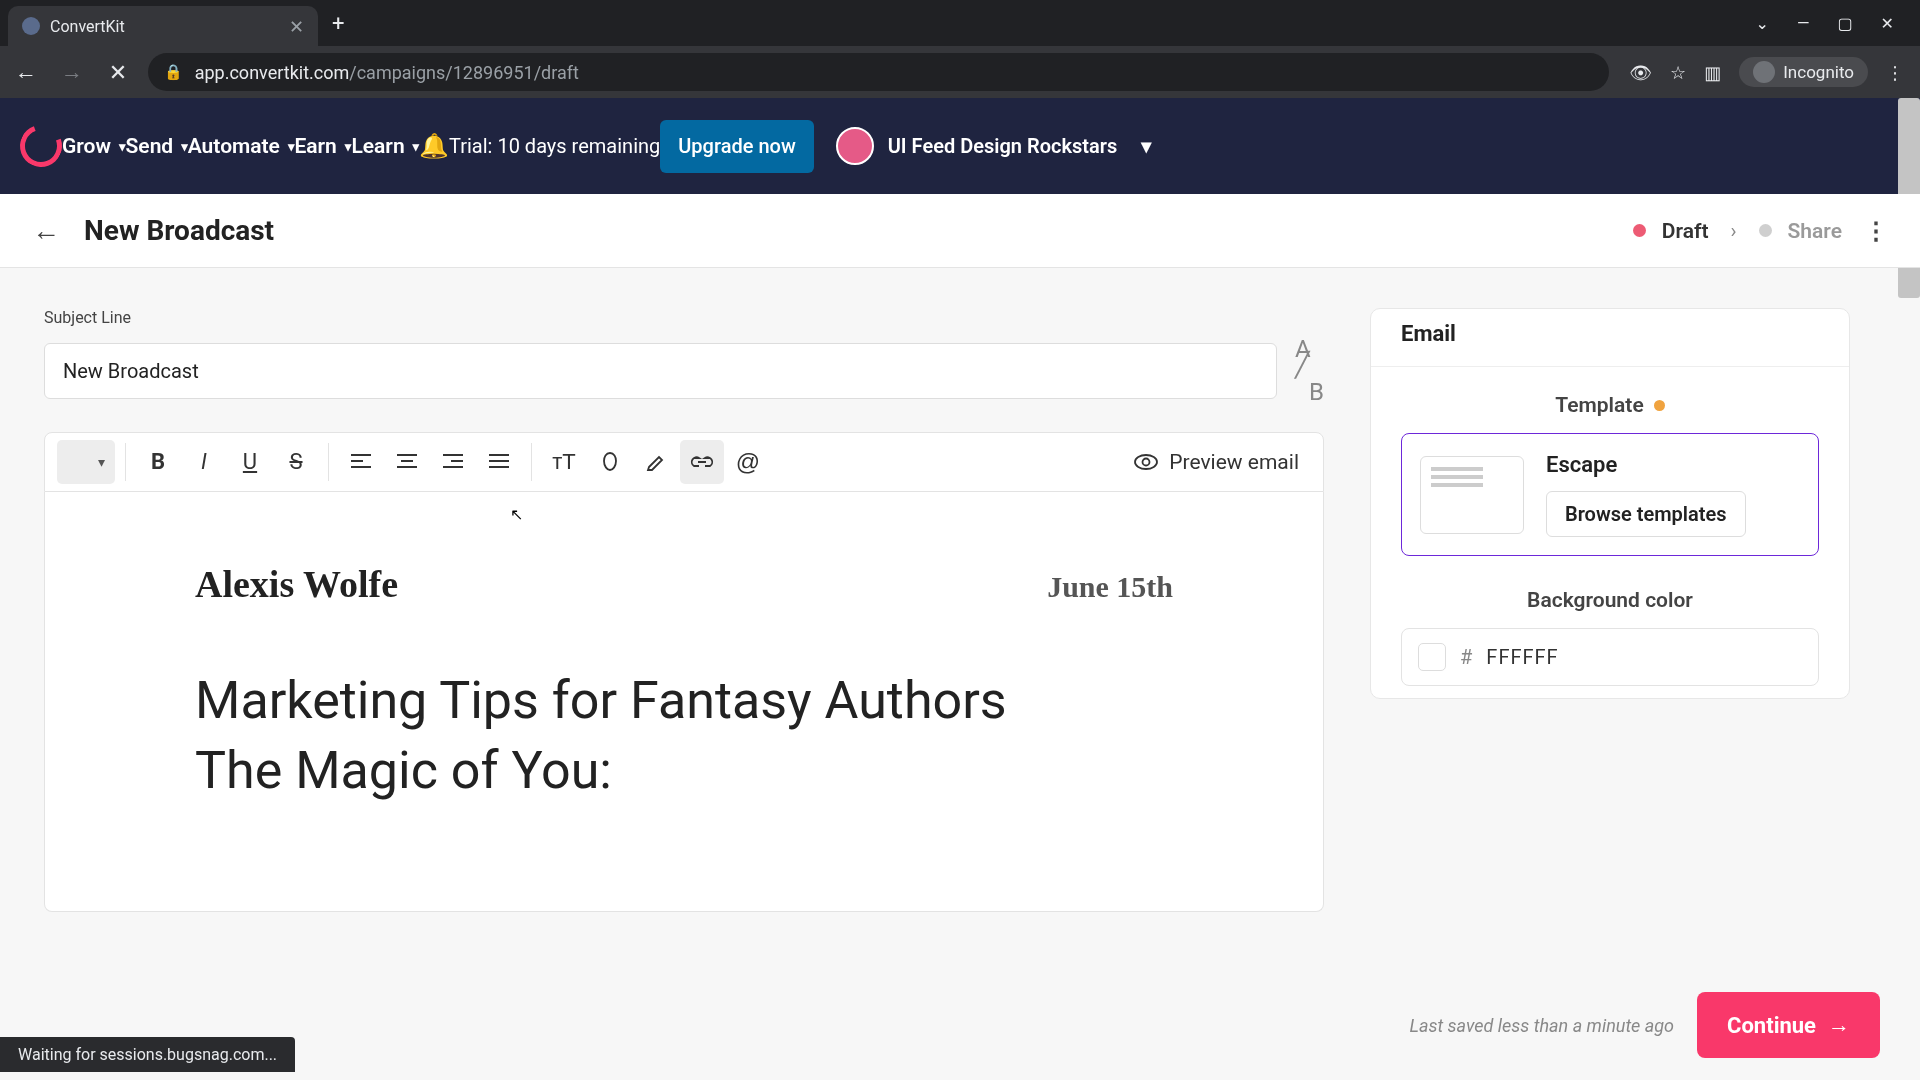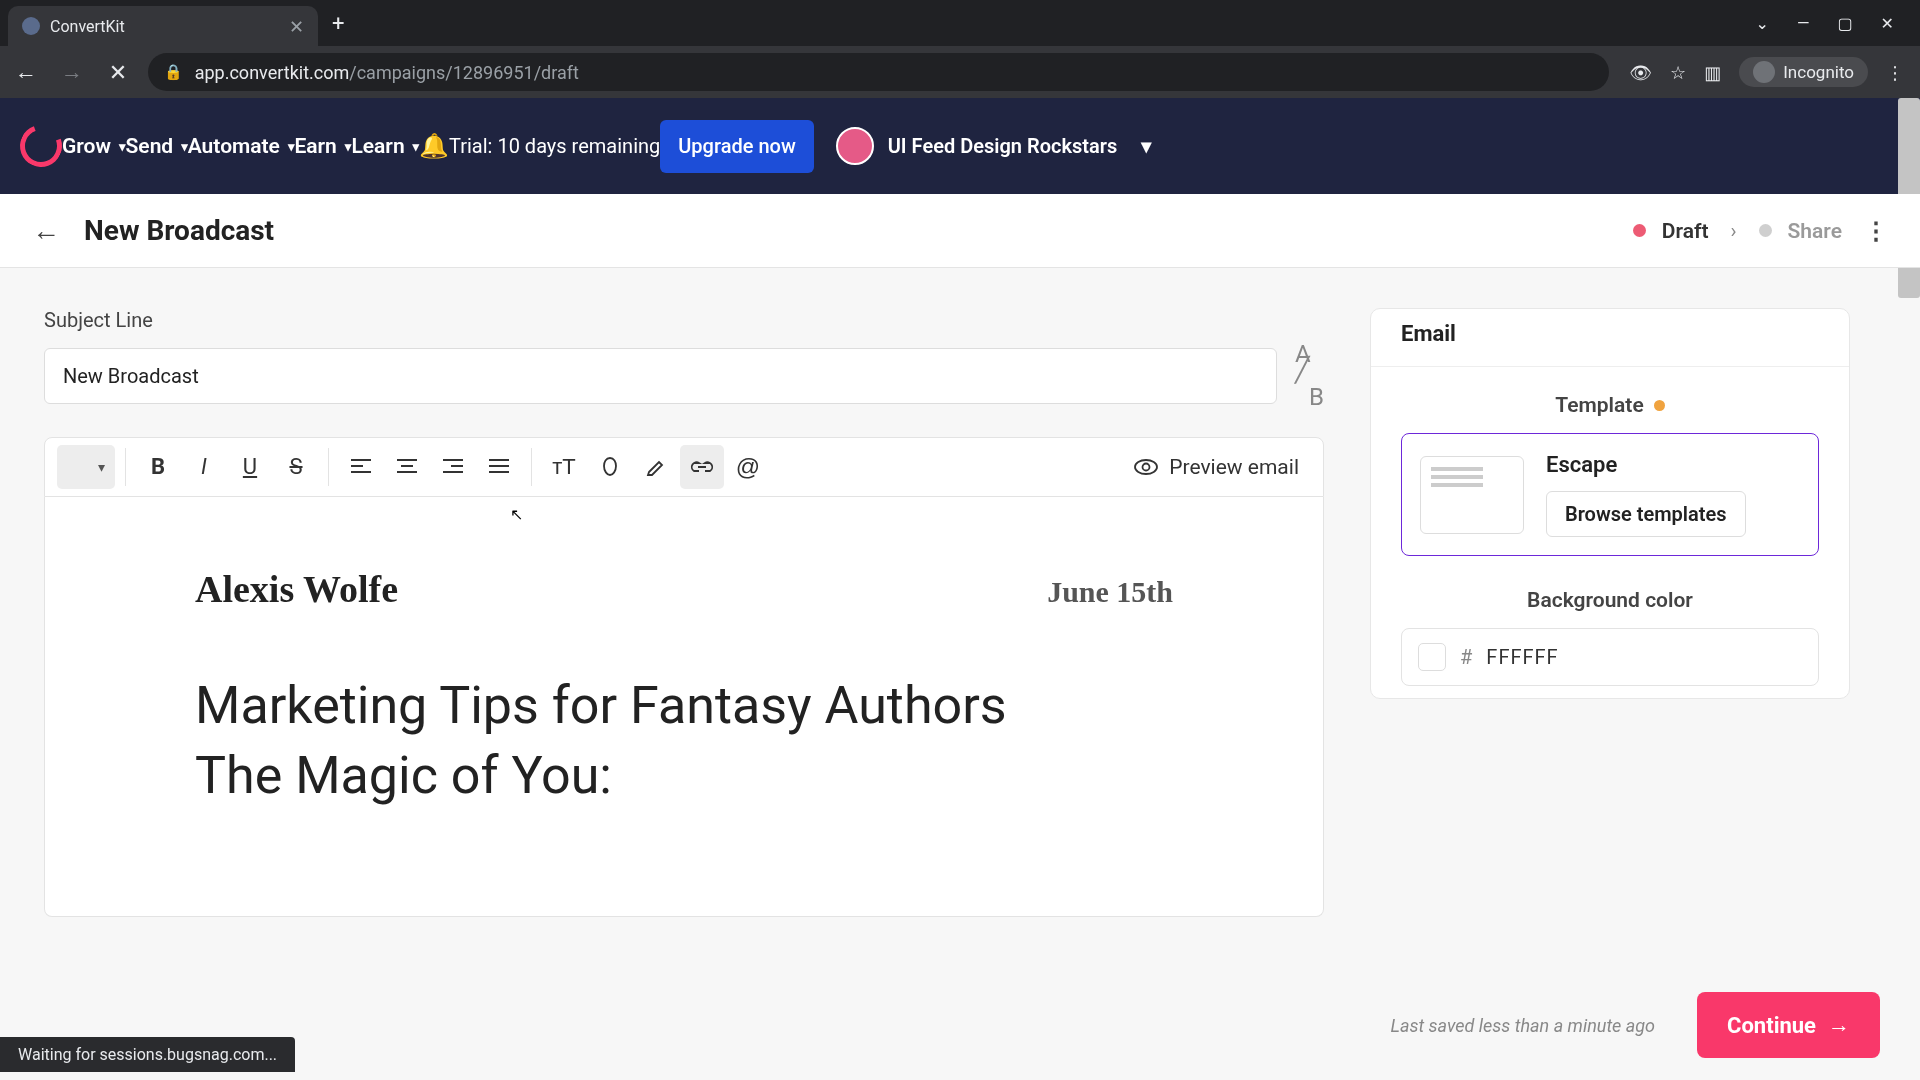--- a/index.html
+++ b/index.html
@@ -26,21 +26,21 @@
 .incog-pill { display:flex; align-items:center; gap:8px; background:#4a4b4f; border-radius:18px; padding:4px 14px; font-size:17px; }
 .incog-pill .spy { width:22px; height:22px; border-radius:50%; background:#6f7277; display:inline-block; }
 
 
 .app-header { background:#1f2440; height:96px; display:flex; align-items:center; padding:0 20px; color:#fff; }
 .logo { width:42px; height:42px; border:5px solid #f9386a; border-radius:50%; border-top-color:transparent; transform:rotate(25deg); }
 .nav-item { display:flex; align-items:center; gap:8px; font-size:21px; font-weight:600; cursor:pointer; }
 .nav-item .caret { font-size:13px; }
 .bell { font-size:24px; cursor:pointer; }
 .trial-text { font-size:20px; line-height:1.3; }
-.upgrade-btn { background:#1d4ed8; color:#fff; border-radius:6px; padding:14px 18px; font-size:20px; font-weight:500; cursor:pointer; line-height:1.25; }
+.upgrade-btn { background:#0369a1; color:#fff; border-radius:6px; padding:14px 18px; font-size:20px; font-weight:500; cursor:pointer; line-height:1.25; }
 .avatar { width:38px; height:38px; border-radius:50%; background:#e55a87; border:2px solid #fff; margin-left:22px; }
 .org-select { display:flex; align-items:center; gap:24px; font-size:20px; font-weight:600; line-height:1.3; cursor:pointer; margin-left:14px; }
 
 
 .sub-header { background:#fff; height:74px; border-bottom:1px solid #e4e4e4; display:flex; align-items:center; padding:0 32px; position:relative; }
 .back-arrow { font-size:28px; color:#444; margin-right:24px; cursor:pointer; }
 .page-title { font-size:28px; font-weight:700; color:#222; }
 .status-group { margin-left:auto; display:flex; align-items:center; gap:22px; }
 .status-pill { display:flex; align-items:center; gap:16px; font-size:21px; font-weight:600; color:#333; }
 .dot { width:13px; height:13px; border-radius:50%; display:inline-block; }
@@ -48,21 +48,21 @@
 .dot.gray { background:#cfcfcf; }
 .chev { color:#888; font-size:20px; cursor:pointer; }
 .share-label { color:#9a9a9a; font-size:21px; font-weight:600; }
 .kebab { font-size:24px; color:#444; cursor:pointer; font-weight:bold; }
 
 
 .workspace { display:flex; padding:40px 30px 0 44px; gap:46px; height:calc(100% - 46px - 52px - 96px - 74px); background:#f7f7f7; }
 .editor-col { flex:1; max-width:1280px; }
 .side-col { width:480px; }
 
-.subject-label { font-size:20px; color:#444; margin-bottom:12px; }
+.subject-label { font-size:16px; color:#444; margin-bottom:12px; }
 .subject-row { display:flex; align-items:center; gap:18px; margin-bottom:28px; }
 .subject-input { flex:1; height:56px; border:1px solid #ddd; border-radius:6px; background:#fff; padding:0 18px; font-size:20px; color:#222; }
 .ab-toggle { font-family:Georgia,serif; font-size:24px; color:#888; cursor:pointer; line-height:0.9; }
 .ab-toggle .a { display:block; text-align:left; }
 .ab-toggle .b { display:block; text-align:right; padding-left:14px; }
 
 .toolbar { background:#fff; border:1px solid #e3e3e3; border-radius:8px 8px 0 0; height:60px; display:flex; align-items:center; padding:0 12px; gap:2px; }
 .tb-sep { width:1px; height:38px; background:#e3e3e3; margin:0 8px; }
 .tb-btn { width:44px; height:44px; display:flex; align-items:center; justify-content:center; font-size:22px; color:#333; cursor:pointer; border-radius:5px; font-family:Georgia,serif; }
 .tb-btn.active { background:#ededed; }
@@ -86,21 +86,21 @@
 .template-thumb::before { content:""; position:absolute; top:10px; left:10px; right:40px; height:4px; background:#ccc; box-shadow:0 8px 0 #ccc, 0 16px 0 #ccc; }
 .template-info { display:flex; flex-direction:column; gap:14px; }
 .template-name { font-size:22px; font-weight:600; color:#222; }
 .browse-btn { border:1px solid #ddd; border-radius:6px; padding:10px 18px; font-size:20px; font-weight:600; color:#222; background:#fff; cursor:pointer; }
 .bg-color-row { border:1px solid #e3e3e3; border-radius:8px; padding:14px 16px; display:flex; align-items:center; gap:14px; }
 .swatch { width:28px; height:28px; border:1px solid #ddd; border-radius:5px; background:#fff; }
 .hash { font-size:20px; color:#888; }
 .color-input { border:none; font-size:20px; color:#333; outline:none; letter-spacing:1px; width:120px; }
 
 
-.footer-bar { position:absolute; bottom:22px; right:40px; display:flex; align-items:center; gap:42px; }
+.footer-bar { position:absolute; bottom:22px; right:40px; display:flex; align-items:center; gap:23px; }
 .autosave-text { font-size:18px; color:#888; font-style:italic; }
 .continue-btn { background:#f9386a; color:#fff; border-radius:8px; padding:20px 30px; font-size:22px; font-weight:700; display:flex; align-items:center; gap:12px; cursor:pointer; }
 
 .status-toast { position:absolute; bottom:8px; left:0; background:#2a2b2e; color:#e8eaed; font-size:16px; padding:8px 18px; border-radius:0 4px 0 0; }
 
 
 .cursor-img { position:absolute; top:505px; left:510px; font-size:16px; color:#000; pointer-events:none; }
 
 
 .fake-scroll { position:absolute; right:0; top:98px; width:22px; height:200px; background:#c4c4c4; border-radius:3px; }

